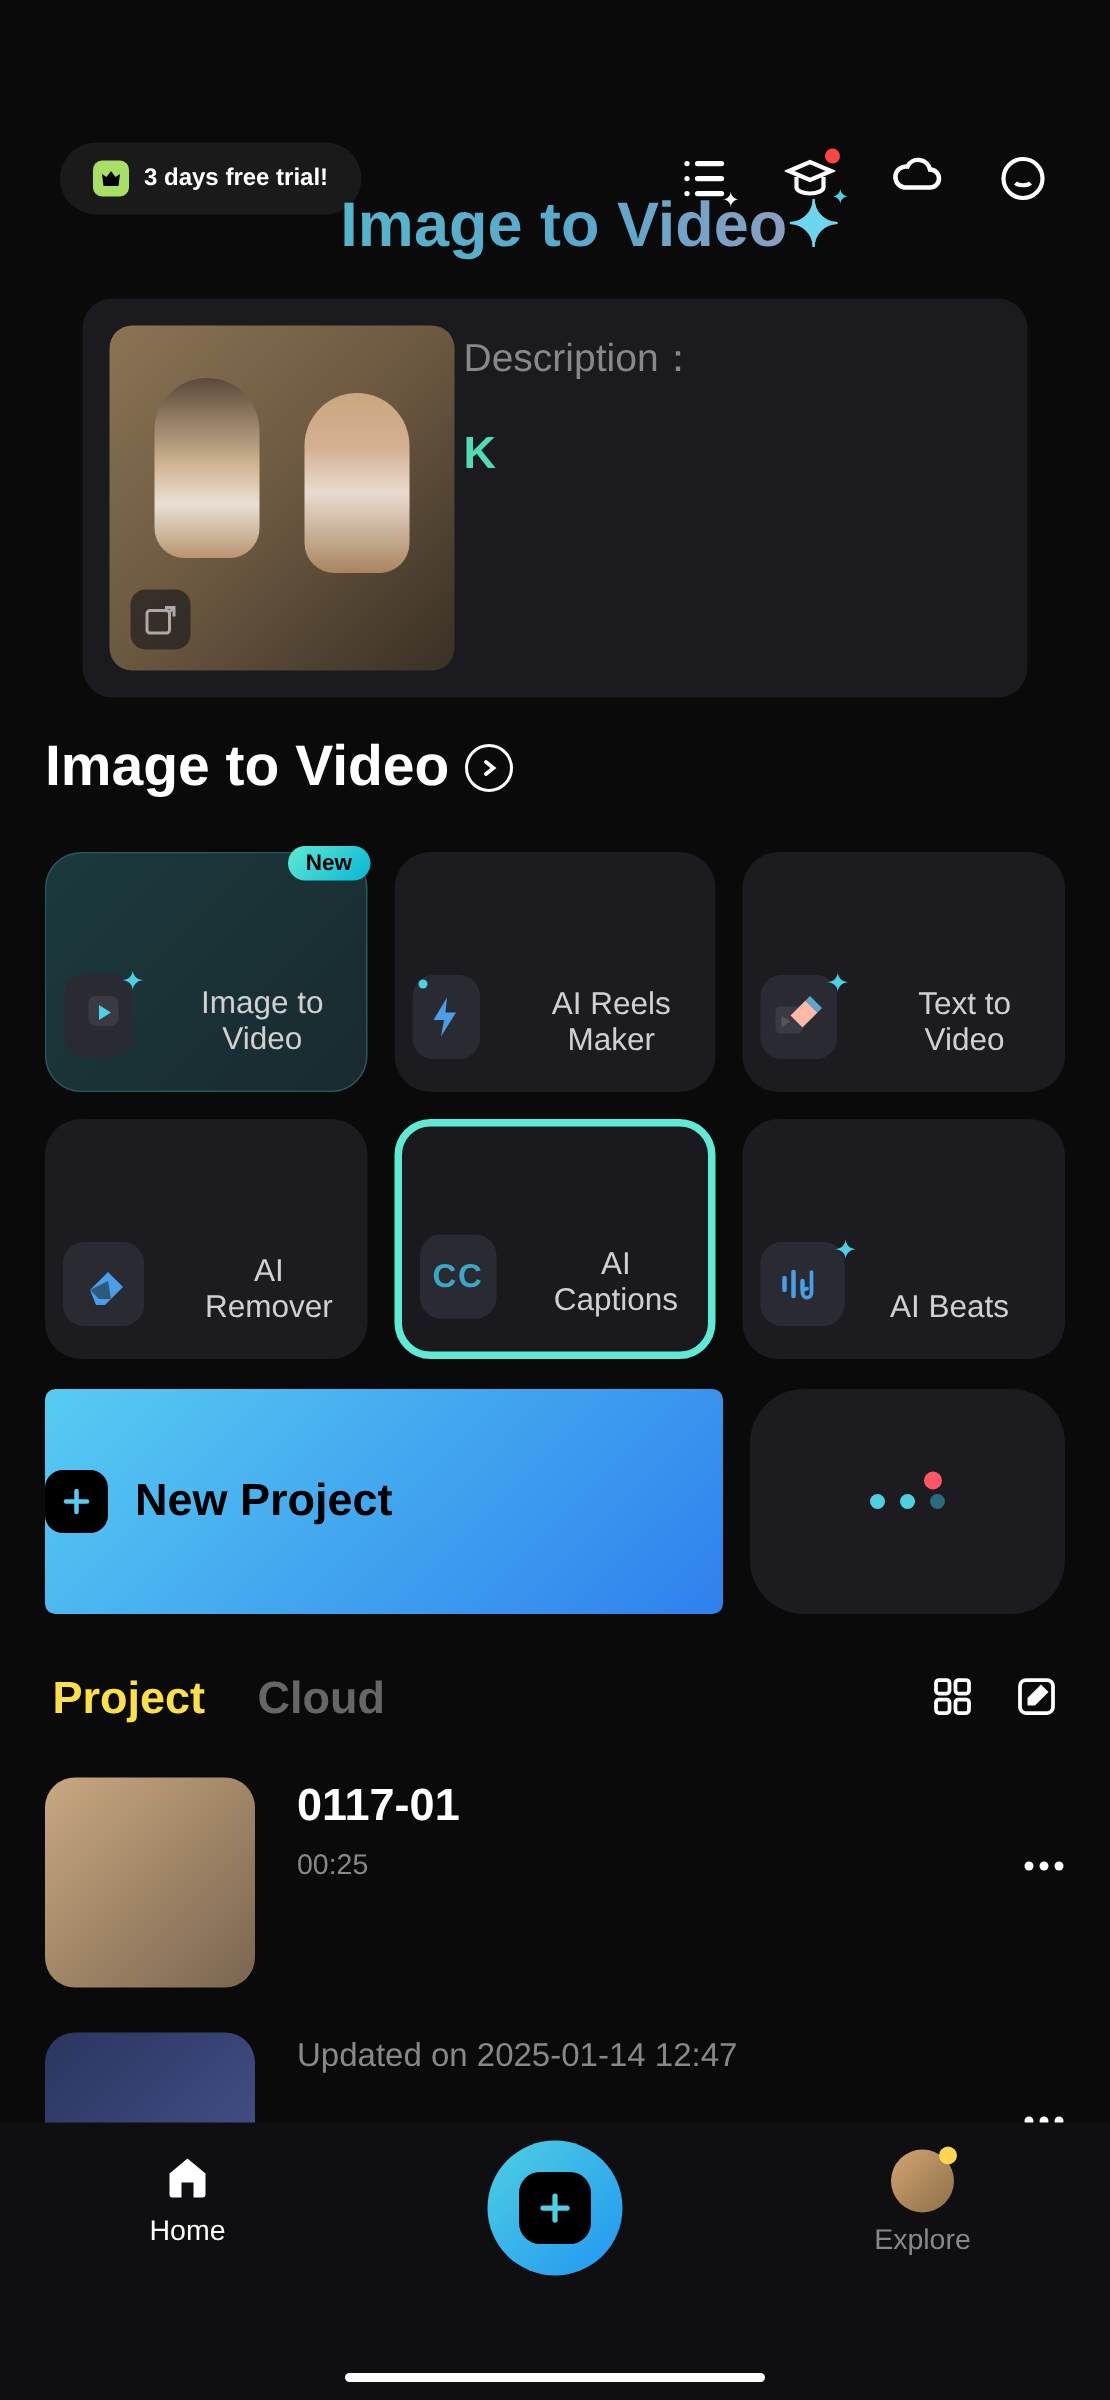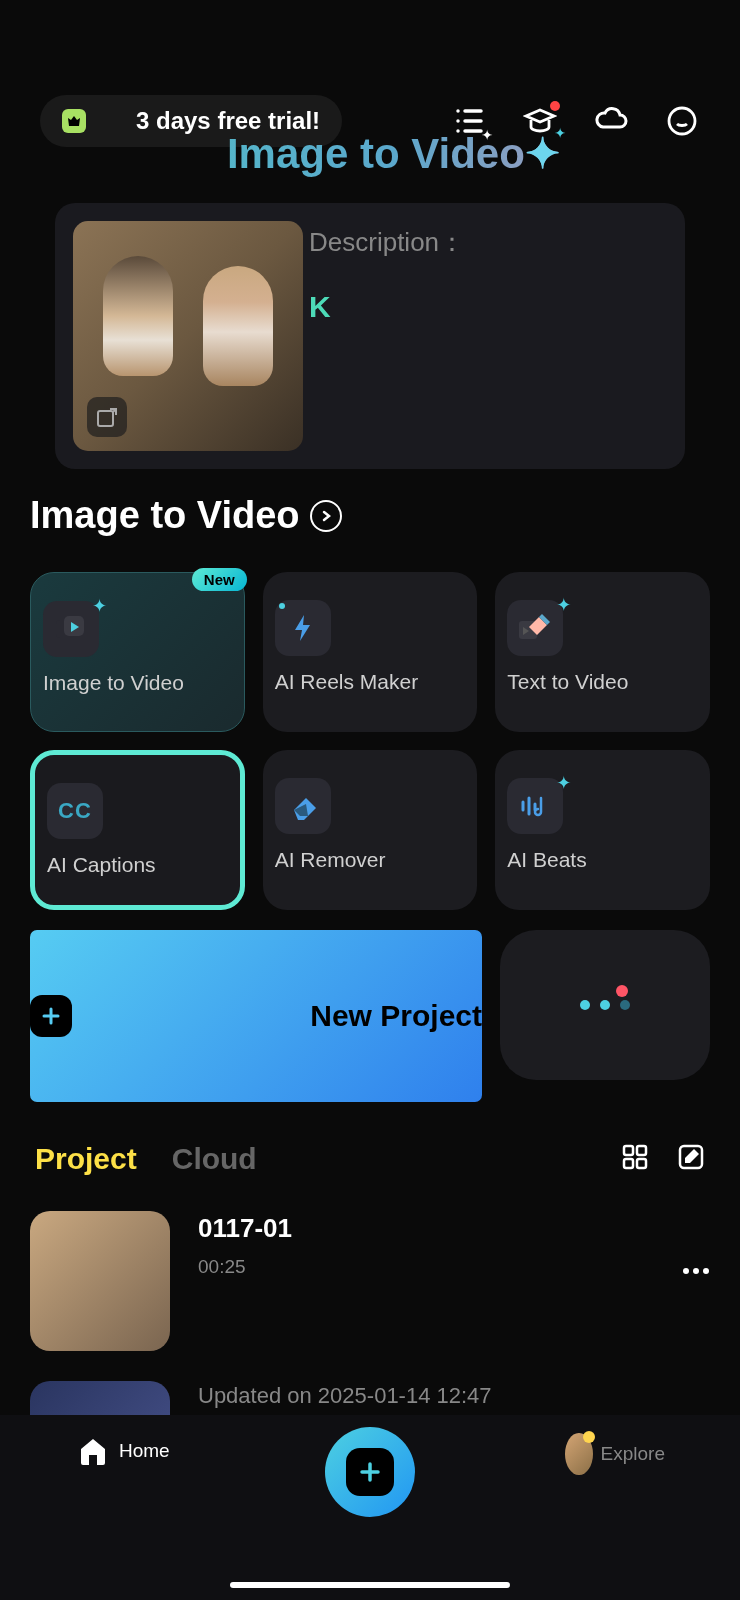--- a/index.html
+++ b/index.html
@@ -32,21 +32,21 @@
       width: 24px;
       height: 24px;
       background: #a8e063;
       border-radius: 6px;
       display: flex;
       align-items: center;
       justify-content: center;
       color: #000;
       font-size: 14px;
     }
-    .trial-text { font-size: 24px; font-weight: 700; margin-left: 40px; }
+    .trial-text { font-size: 16px; font-weight: 700; }
     .header-icons { display: flex; gap: 35px; align-items: center; }
     .header-icon { width: 36px; height: 36px; display: flex; align-items: center; justify-content: center; position: relative; }
     .red-dot {
       position: absolute;
       top: -2px;
       right: -2px;
       width: 10px;
       height: 10px;
       background: #ff4444;
       border-radius: 50%;
@@ -142,23 +142,23 @@
       display: grid;
       grid-template-columns: repeat(3, 1fr);
       gap: 18px;
       margin: 35px 30px 0 30px;
     }
     .feature-card {
       background: #1c1c20;
       border-radius: 24px;
       padding: 28px 12px 22px 12px;
       display: flex;
-      flex-direction: column;
-      align-items: flex-start;
-      gap: 14px;
+      flex-direction: row;
+      align-items: flex-end;
+      gap: 30px;
       height: 160px;
       position: relative;
     }
     .feature-card.highlighted {
       background: linear-gradient(135deg, #1a3a3e, #1a2a2e);
       border: 1px solid #2a5a5e;
     }
     .feature-card.selected {
       border: 5px solid #5eead4;
       background: #1a1a1e;
@@ -196,26 +196,26 @@
     }
     
     
     .action-row {
       display: flex;
       gap: 18px;
       margin: 20px 30px 0 30px;
     }
     .new-project-btn {
       flex: 1;
-      height: 172px;
+      height: 150px;
       background: linear-gradient(135deg, #56ccf2, #2f80ed);
       border-radius: 7px;
       display: flex;
       align-items: center;
-      justify-content: space-between;
+      justify-content: flex-start;
       gap: 18px;
     }
     .plus-box {
       width: 42px;
       height: 42px;
       background: #000;
       border-radius: 12px;
       display: flex;
       align-items: center;
       justify-content: center;
@@ -266,40 +266,41 @@
     .project-thumb {
       width: 140px;
       height: 140px;
       border-radius: 20px;
       background: linear-gradient(135deg, #c9a880, #7a6550);
     }
     .project-thumb.thumb2 {
       background: linear-gradient(135deg, #2a3560, #4a5590);
     }
     .project-info { flex: 1; padding-top: 2px; }
-    .project-name { font-size: 26px; font-weight: 700; margin-bottom: 12px; }
+    .project-name { font-size: 30px; font-weight: 700; margin-bottom: 12px; }
     .project-meta { font-size: 22px; color: #888; margin-bottom: 25px; }
     .project-duration { font-size: 19px; color: #888; }
     .project-menu { padding-top: 50px; }
     
     
     .bottom-nav {
       position: absolute;
       bottom: 0;
       left: 0;
       right: 0;
       height: 185px;
       background: #0f0f12;
       display: flex;
       align-items: flex-start;
       justify-content: space-around;
       padding-top: 18px;
     }
     .nav-item {
       display: flex;
+      flex-direction: column;
       align-items: center;
       gap: 8px;
       width: 100px;
     }
     .nav-icon { width: 36px; height: 36px; display: flex; align-items: center; justify-content: center; }
     .nav-label { font-size: 19px; color: #fff; }
     .nav-label.inactive { color: #888; }
     .nav-fab {
       width: 90px;
       height: 90px;
@@ -449,32 +450,32 @@
       <svg width="36" height="30" viewBox="0 0 36 30">
           <rect x="2" y="8" width="18" height="18" rx="3" fill="#3a3a42"></rect>
           <path d="M6 14l6 4-6 4z" fill="#555"></path>
           <path d="M22 4l8 8-10 10-8-8z" fill="#ffb8a8"></path>
           <path d="M30 12l3-3-8-8-3 3z" fill="#5ba8cc"></path>
         </svg>
       <span class="small-sparkle">✦</span>
     </div>
     <div class="feature-label">Text  to Video</div>
   </div>
-  <div class="feature-card selected">
-    <div class="feature-icon cc">CC</div>
-    <div class="feature-label">AI Captions</div>
-  </div>
   <div class="feature-card">
     <div class="feature-icon">
       <svg width="34" height="32" viewBox="0 0 34 32">
           <path d="M8 20l12-12 10 10-12 12H12z" fill="#4a9ee8"></path>
           <path d="M8 20l6 6h8l-2-12z" fill="#2a5a7e"></path>
         </svg>
     </div>
     <div class="feature-label">AI Remover</div>
+  </div>
+  <div class="feature-card selected">
+    <div class="feature-icon cc">CC</div>
+    <div class="feature-label">AI Captions</div>
   </div>
   <div class="feature-card">
     <div class="feature-icon">
       <svg width="32" height="28" viewBox="0 0 32 28" fill="none" stroke="#4a9ee8" stroke-width="3" stroke-linecap="round">
           <line x1="4" y1="10" x2="4" y2="18"></line>
           <line x1="10" y1="6" x2="10" y2="22"></line>
           <line x1="16" y1="12" x2="16" y2="18"></line>
           <path d="M22 6v14a3 3 0 11-3-3" stroke-width="2.5"></path>
         </svg>
       <span class="small-sparkle">✦</span>

